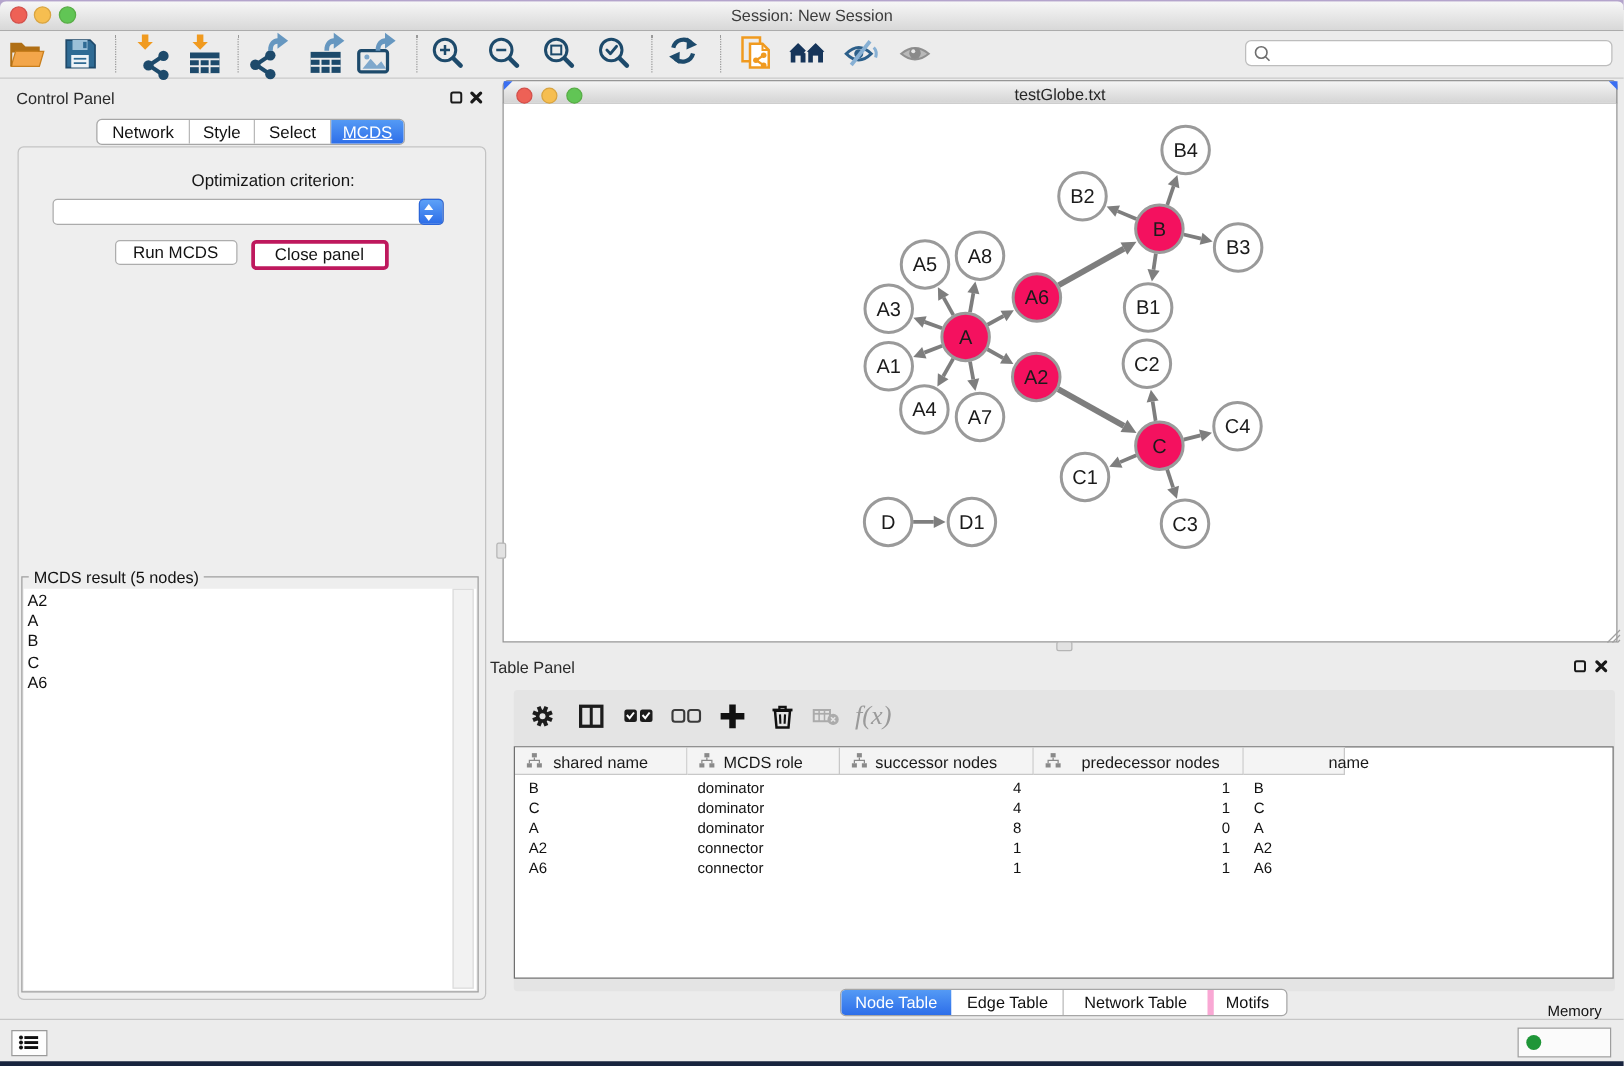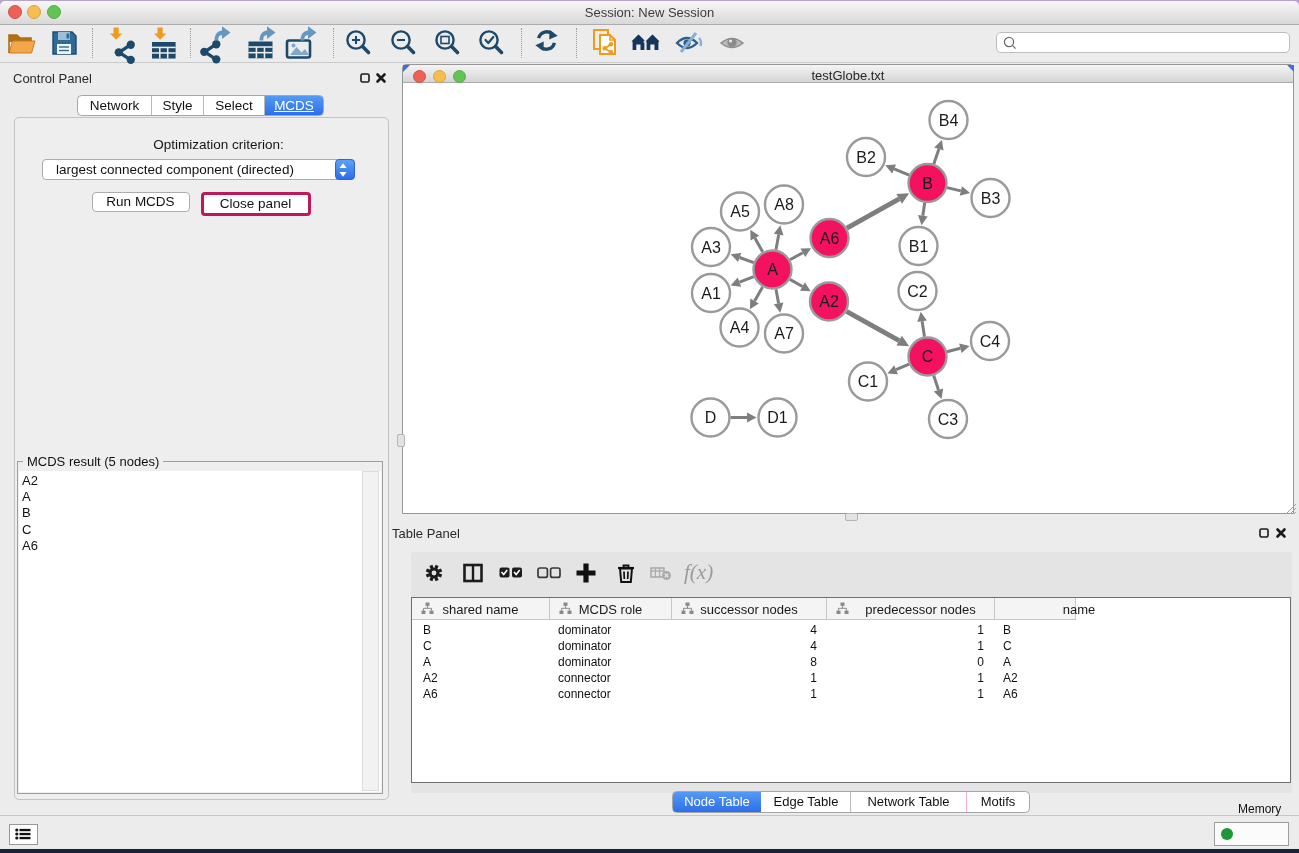--- a/index.html
+++ b/index.html
@@ -163,21 +163,20 @@
 
 <div class="abs" style="left:77px;top:95px;width:245px;height:19px;background:#fff;border:1px solid #a6a6a6;border-radius:4.5px;overflow:hidden;font-size:13.5px;color:#111;">
  <div style="position:absolute;left:0;top:0;width:73px;height:19px;border-right:1px solid #b9b9b9;text-align:center;line-height:19px;">Network</div>
  <div style="position:absolute;left:74px;top:0;width:51px;height:19px;border-right:1px solid #b9b9b9;text-align:center;line-height:19px;">Style</div>
  <div style="position:absolute;left:126px;top:0;width:60px;height:36px;border-right:1px solid #b9b9b9;text-align:center;line-height:19px;">Select</div>
  <div style="position:absolute;left:187px;top:0;width:58px;height:19px;background:linear-gradient(#549af5,#2d6ee9);color:#fff;text-align:center;line-height:19px;text-decoration:underline;">MCDS</div>
 </div>
 <div class="abs" style="left:14px;top:137px;width:373px;text-align:center;font-size:13.5px;color:#161616;padding-left:18px;">Optimization criterion:</div>
 
 <div class="abs" style="left:42px;top:159px;width:311px;height:19px;background:#fff;border:1px solid #ababab;border-radius:4px;">
- <div style="position:absolute;left:13px;top:0;line-height:19px;font-size:13.5px;color:#111;">largest connected component (directed)</div>
  <div style="position:absolute;right:-1px;top:-1px;width:18px;height:19px;background:linear-gradient(#5da1f7,#2c6de8);border:1px solid #2b66d8;border-radius:4px;"></div>
  <svg style="left:293.5px;top:1.5px;" width="12" height="16" viewBox="0 0 12 16">
       <path d="M6 1.2 L9.6 6 H2.4 z" fill="#fff"></path>
       <path d="M6 14.8 L9.6 10 H2.4 z" fill="#fff"></path>
     </svg>
 </div>
 
 <div class="abs" style="left:91.5px;top:192px;width:96px;height:18px;background:#fff;border:1px solid #adadad;border-radius:4px;text-align:center;line-height:18px;font-size:13.5px;color:#111;">Run MCDS</div>
 <div class="abs" style="left:200.5px;top:192px;width:104px;height:18px;background:#fff;border:3px solid #be185d;border-radius:4px;text-align:center;line-height:18px;font-size:13.5px;color:#111;">Close panel</div>
 
@@ -412,21 +411,21 @@
 <div class="abs" style="left:904px;top:671px;width:80px;text-align:right;font-size:12px;color:#111;">1</div>
 <div class="abs" style="left:1003px;top:671px;font-size:12px;color:#111;">A2</div>
 <div class="abs" style="left:423px;top:687px;font-size:12px;color:#111;">A6</div>
 <div class="abs" style="left:558px;top:687px;font-size:12px;color:#111;">connector</div>
 <div class="abs" style="left:737px;top:687px;width:80px;text-align:right;font-size:12px;color:#111;">1</div>
 <div class="abs" style="left:904px;top:687px;width:80px;text-align:right;font-size:12px;color:#111;">1</div>
 <div class="abs" style="left:1003px;top:687px;font-size:12px;color:#111;">A6</div>
 <div class="abs" style="left:672px;top:791px;width:356px;height:20px;background:#fff;border:1px solid #a6a6a6;border-radius:4.5px;overflow:hidden;font-size:13px;color:#111;">
  <div style="position:absolute;left:0;top:0;width:88px;height:20px;background:linear-gradient(#549af5,#2d6ee9);color:#fff;text-align:center;line-height:20px;">Node Table</div>
  <div style="position:absolute;left:89px;top:0;width:88px;height:20px;border-right:1px solid #b9b9b9;text-align:center;line-height:20px;">Edge Table</div>
- <div style="position:absolute;left:178px;top:0;width:115px;height:20px;border-right:1px solid #f9a8d4;text-align:center;line-height:20px;">Network Table</div>
+ <div style="position:absolute;left:178px;top:0;width:115px;height:20px;border-right:5px solid #f9a8d4;text-align:center;line-height:20px;">Network Table</div>
  <div style="position:absolute;left:294px;top:0;width:62px;height:20px;text-align:center;line-height:20px;">Motifs</div>
 </div>
 
 <div class="abs" style="left:0;top:815px;width:1299px;height:0;border-top:1px solid #c6c6c6;"></div>
 <div class="abs" style="left:9px;top:824px;width:27px;height:19px;background:#fdfdfd;border:1px solid #999;"></div>
 <svg style="left:15px;top:828px;" width="16" height="12" viewBox="0 0 16 12">
     <g fill="#111">
       <circle cx="1.8" cy="2" r="1.6"></circle>
       <circle cx="1.8" cy="6" r="1.6"></circle>
       <circle cx="1.8" cy="10" r="1.6"></circle>

